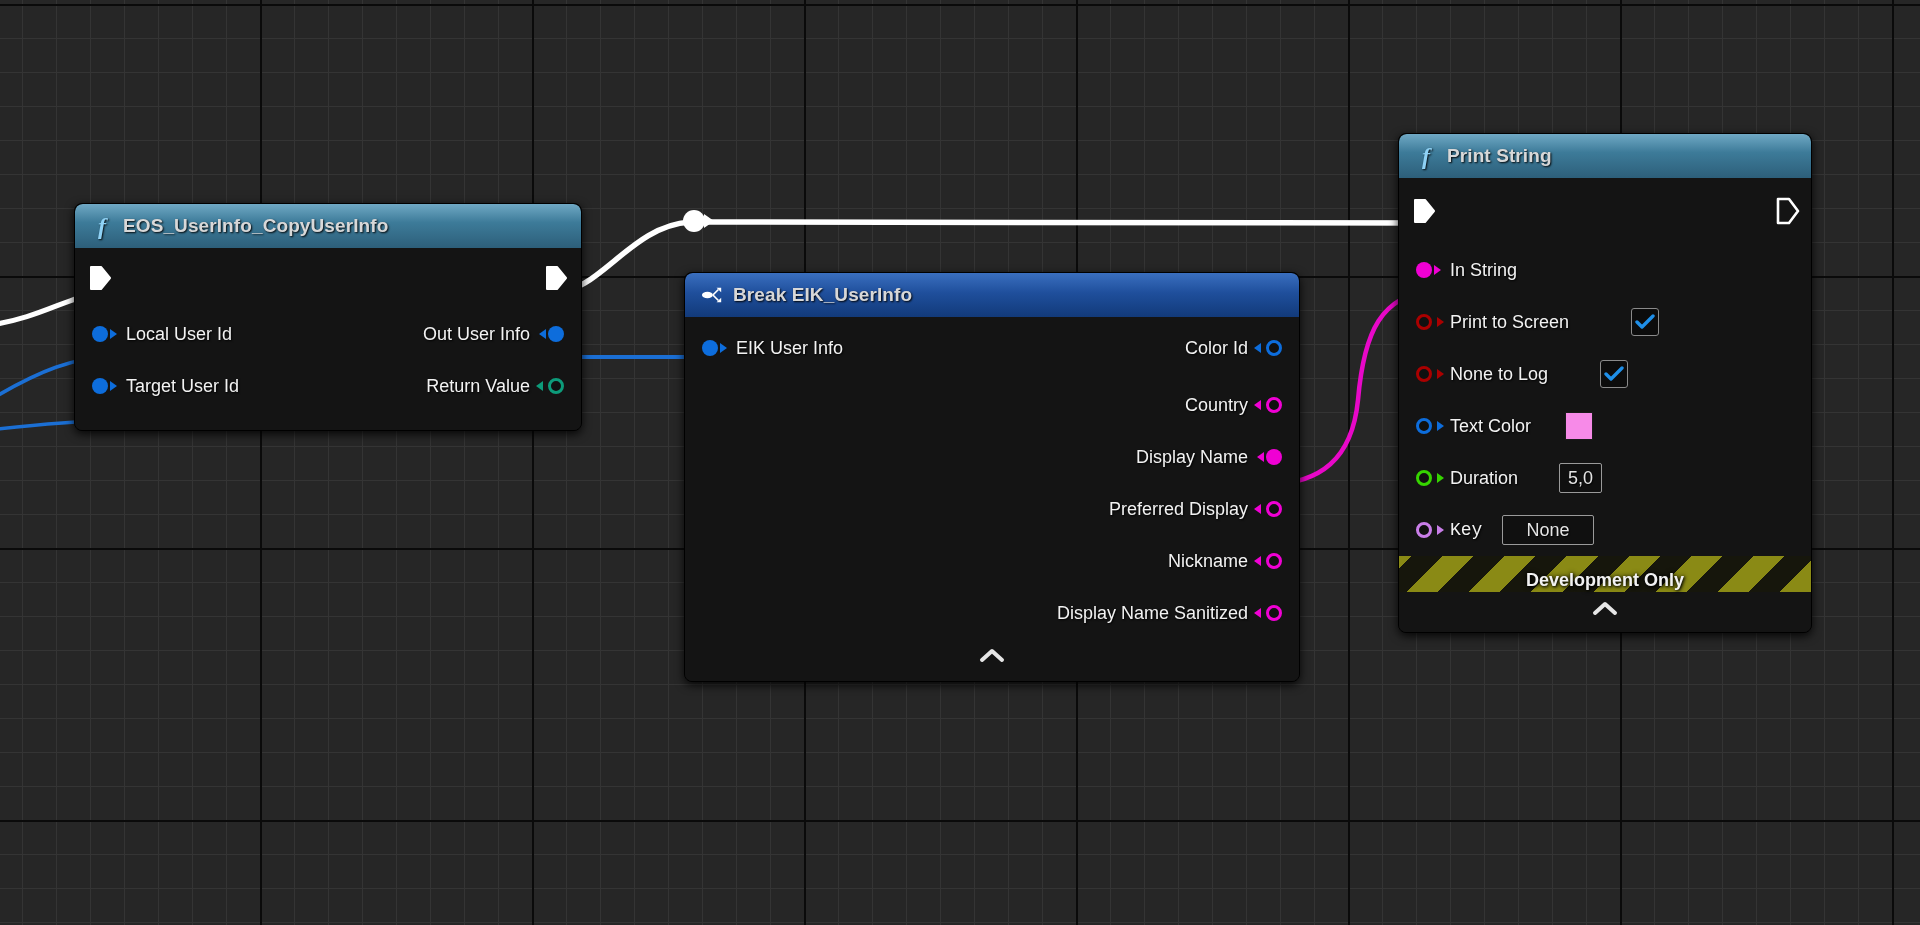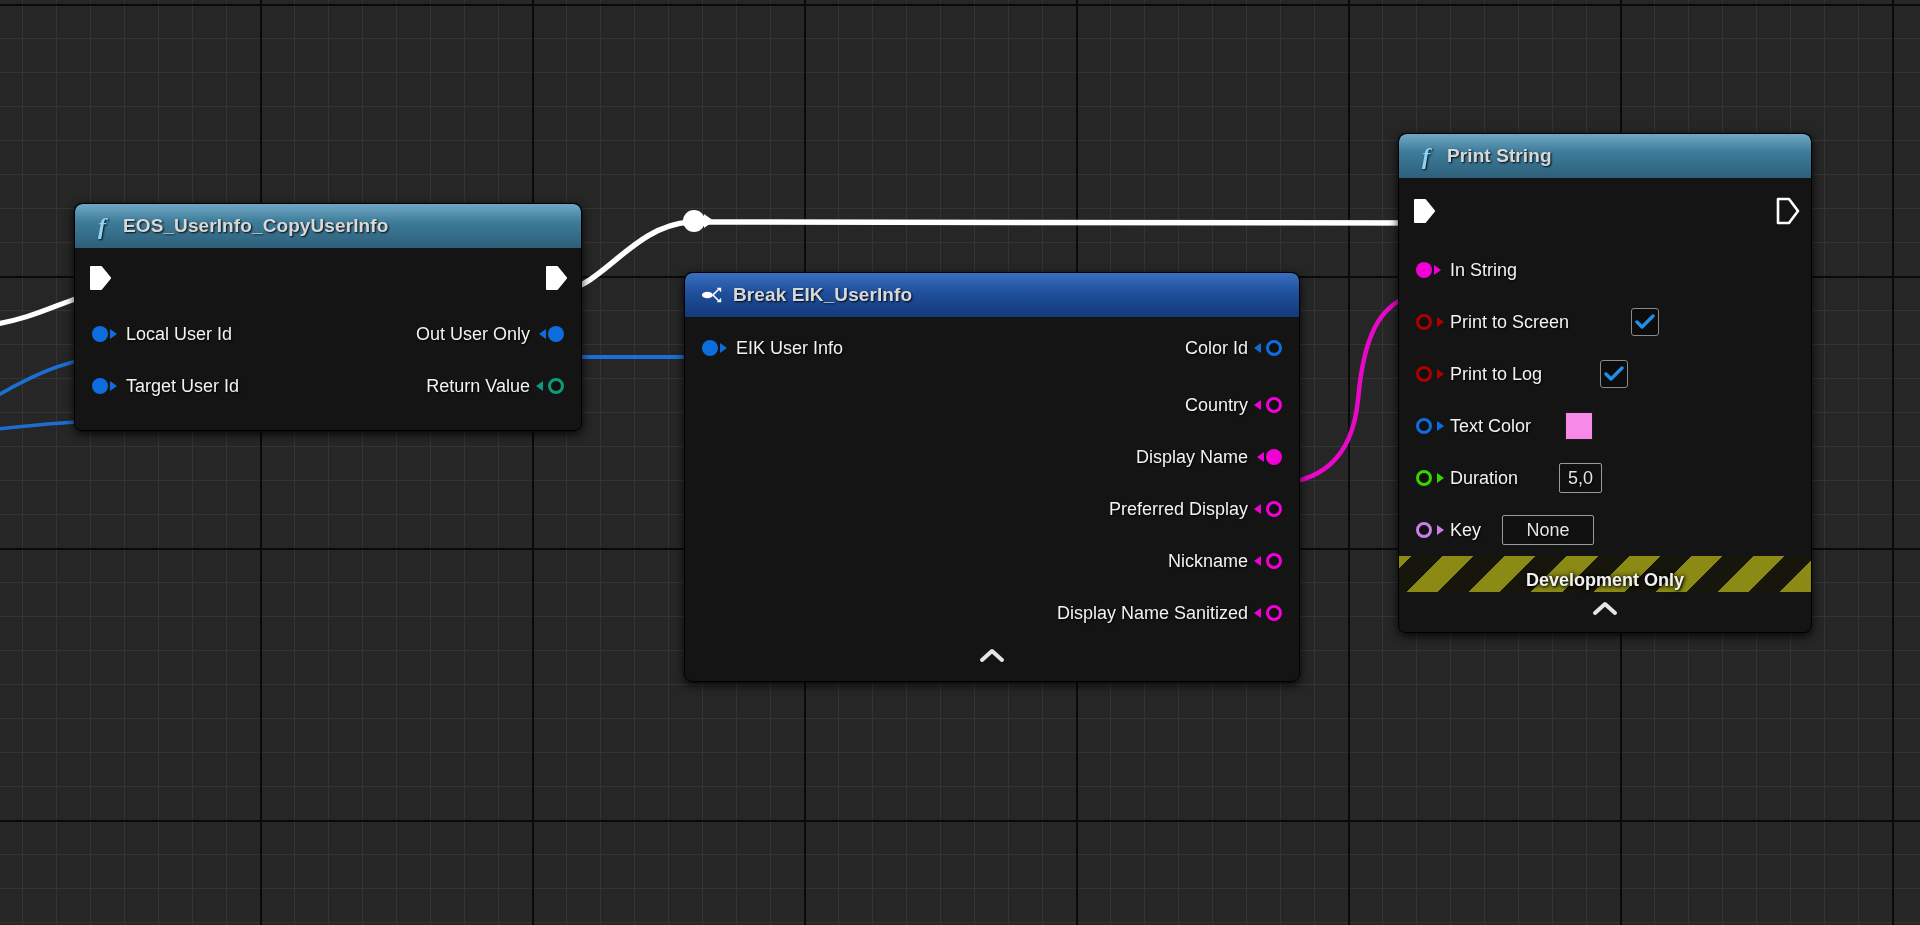--- a/index.html
+++ b/index.html
@@ -266,21 +266,21 @@
           </svg>
         </div>
       </div>
 
       <div class="row">
         <span class="pin filled" style="left:17px; top:18px; color:#0d6ddc;">
             <i class="nub"></i>
           </span>
         <span class="pin-label" style="position:absolute; left:51px;">Local User Id</span>
 
-        <span class="pin-label" style="position:absolute; right:51px;">Out User Only</span>
+        <span class="pin-label" style="position:absolute; right:51px;">Out User Info</span>
         <span class="pin filled nub-left" style="right:17px; top:18px; color:#0d6ddc;">
             <i class="nub"></i>
           </span>
       </div>
 
       <div class="row">
         <span class="pin filled" style="left:17px; top:18px; color:#0d6ddc;">
             <i class="nub"></i>
           </span>
         <span class="pin-label" style="position:absolute; left:51px;">Target User Id</span>
@@ -404,21 +404,21 @@
           <svg width="20" height="16" viewBox="0 0 20 16">
             <path d="M2 8 L7 13 L18 2" stroke="#1f8fe8" stroke-width="3.4" fill="none" stroke-linecap="round" stroke-linejoin="round"></path>
           </svg>
         </span>
       </div>
 
       <div class="row">
         <span class="pin hollow" style="left:17px; top:18px; color:#aa0000;">
             <i class="nub"></i>
           </span>
-        <span class="pin-label" style="position:absolute; left:51px;">Print to Log</span>
+        <span class="pin-label" style="position:absolute; left:51px;">None to Log</span>
         <span class="checkbox" style="position:absolute; left:201px;">
           <svg width="20" height="16" viewBox="0 0 20 16">
             <path d="M2 8 L7 13 L18 2" stroke="#1f8fe8" stroke-width="3.4" fill="none" stroke-linecap="round" stroke-linejoin="round"></path>
           </svg>
         </span>
       </div>
 
       <div class="row">
         <span class="pin hollow" style="left:17px; top:18px; color:#0d6ddc;">
             <i class="nub"></i>
@@ -432,21 +432,21 @@
             <i class="nub"></i>
           </span>
         <span class="pin-label" style="position:absolute; left:51px;">Duration</span>
         <span class="value-box" style="position:absolute; left:160px;">5,0</span>
       </div>
 
       <div class="row">
         <span class="pin hollow" style="left:17px; top:18px; color:#c97ee8;">
             <i class="nub"></i>
           </span>
-        <span class="pin-label" style="position:absolute; left:51px;">Key</span>
+        <span class="pin-label" style="position:absolute; left:51px;font-family:Liberation Mono, monospace;">Key</span>
         <span class="value-box wide" style="position:absolute; left:103px;">None</span>
       </div>
 
       <div class="dev-banner">
         <span>Development Only</span>
       </div>
 
       <div class="collapse">
         <svg width="28" height="16" viewBox="0 0 28 16">
           <path d="M4 12 L14 3 L24 12" stroke="#e6e6e6" stroke-width="4" fill="none" stroke-linecap="round" stroke-linejoin="round"></path>

